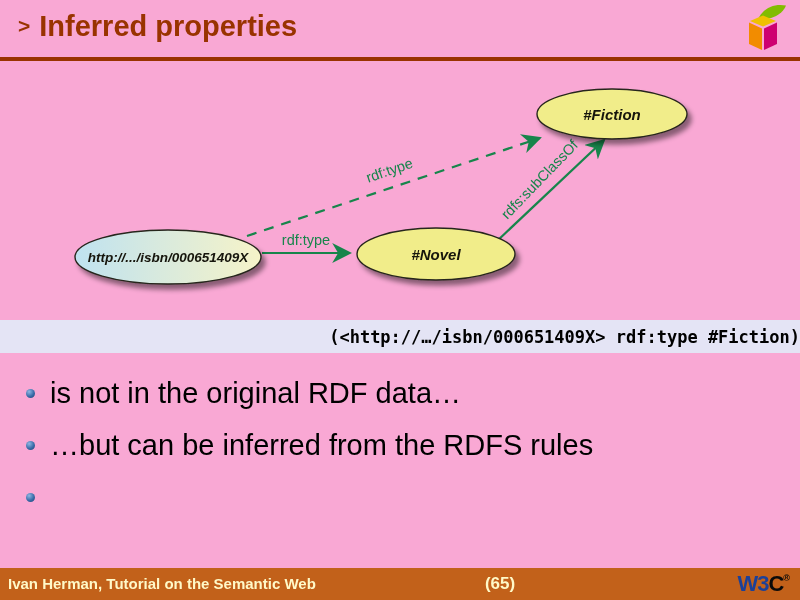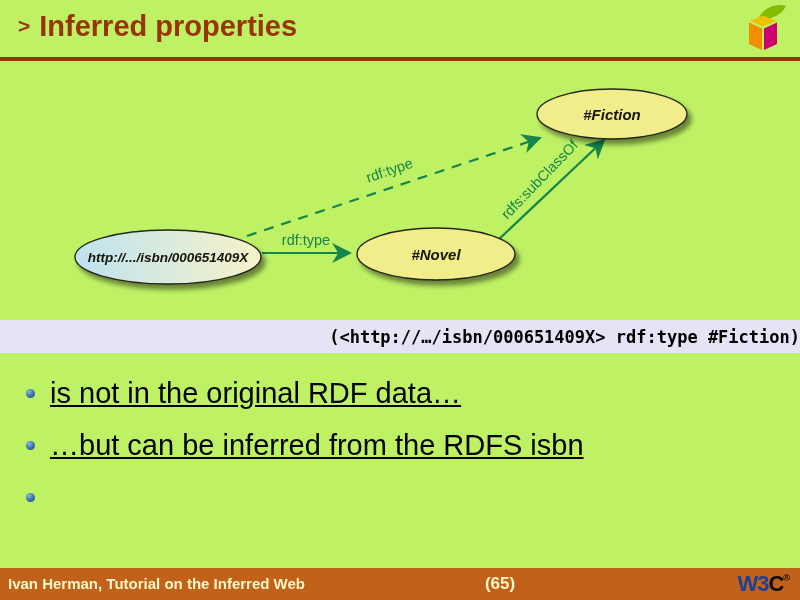--- a/index.html
+++ b/index.html
@@ -1,17 +1,17 @@
 <!DOCTYPE html>
 <html><head>
 <meta charset="utf-8">
 <style>
   html,body{margin:0;padding:0;}
   body{width:800px;height:600px;background:#ffffff;font-family:"Liberation Sans",sans-serif;overflow:hidden;position:relative;}
-  .slide{position:absolute;inset:0;background:#bef264;}
+  .slide{position:absolute;inset:0;background:#f9a8d4;}
 
   
   .title-wrap{position:absolute;left:18px;top:10px;color:#993300;white-space:nowrap;}
   .title-marker{font-size:21px;font-weight:bold;vertical-align:3px;margin-right:9px;}
   .title-text{font-size:29px;font-weight:bold;letter-spacing:0;}
   .title-rule{position:absolute;left:0;top:57px;width:800px;height:4px;background:#993300;}
   .sweo-logo{position:absolute;right:12px;top:4px;width:50px;height:52px;}
 
   
   .diagram{position:absolute;left:0;top:65px;width:800px;height:250px;}
@@ -19,21 +19,21 @@
   .edge-label{font-family:"Liberation Sans",sans-serif;fill:#17854B;font-size:14.5px;}
 
   
   .statement{position:absolute;left:0;top:320px;width:800px;height:33px;background:#E4E4F5;
              display:flex;align-items:center;justify-content:flex-end;}
   .statement code{font-family:"DejaVu Sans Mono","Liberation Mono",monospace;font-weight:bold;
                   font-size:17px;color:#000;}
 
   
   .bullets{position:absolute;left:26px;top:376px;width:692px;margin:0;padding:0;list-style:none;}
-  .bullets li{position:relative;padding-left:24px;margin-bottom:16px;font-size:29px;line-height:1.24;color:#000;text-decoration:underline;}
+  .bullets li{position:relative;padding-left:24px;margin-bottom:16px;font-size:29px;line-height:1.24;color:#000;}
   .bullets li .dot{position:absolute;left:0;top:13px;width:9px;height:9px;border-radius:50%;
                    background:radial-gradient(circle at 35% 30%,#8fb6e3 0%,#3a6ca8 55%,#1c3f74 100%);}
 
   
   .footer{position:absolute;left:0;bottom:0;width:800px;height:32px;background:#C2611A;}
   .footer-author{position:absolute;left:8px;top:0;line-height:32px;font-size:15px;font-weight:bold;color:#FFF9C8;}
   .footer-page{position:absolute;left:62.5%;transform:translateX(-50%);top:0;line-height:32px;
                font-size:17px;font-weight:bold;color:#FFF9C8;}
   .w3c-logo{position:absolute;right:10px;top:3px;font-weight:bold;font-size:22px;letter-spacing:-1px;
             font-family:"Liberation Sans",sans-serif;white-space:nowrap;}
@@ -102,26 +102,26 @@
     <code>(&lt;http://…/isbn/000651409X&gt; rdf:type #Fiction)</code>
   </div>
 
   <ul class="bullets">
     <li>
       <span class="dot"></span>
       <span>is not in the original RDF data…</span>
     </li>
     <li>
       <span class="dot"></span>
-      <span>…but can be inferred from the RDFS isbn</span>
+      <span>…but can be inferred from the RDFS rules</span>
     </li>
     <li>
       <span class="dot"></span>
     </li>
   </ul>
 
   <div class="footer">
-    <span class="footer-author">Ivan Herman, Tutorial on the Inferred Web</span>
+    <span class="footer-author">Ivan Herman, Tutorial on the Semantic Web</span>
     <span class="footer-page">(65)</span>
     <span class="w3c-logo"><span class="w3c-w3">W3</span><span class="w3c-c">C</span><span class="w3c-reg">®</span></span>
   </div>
 
 </div>
 
 </body></html>

